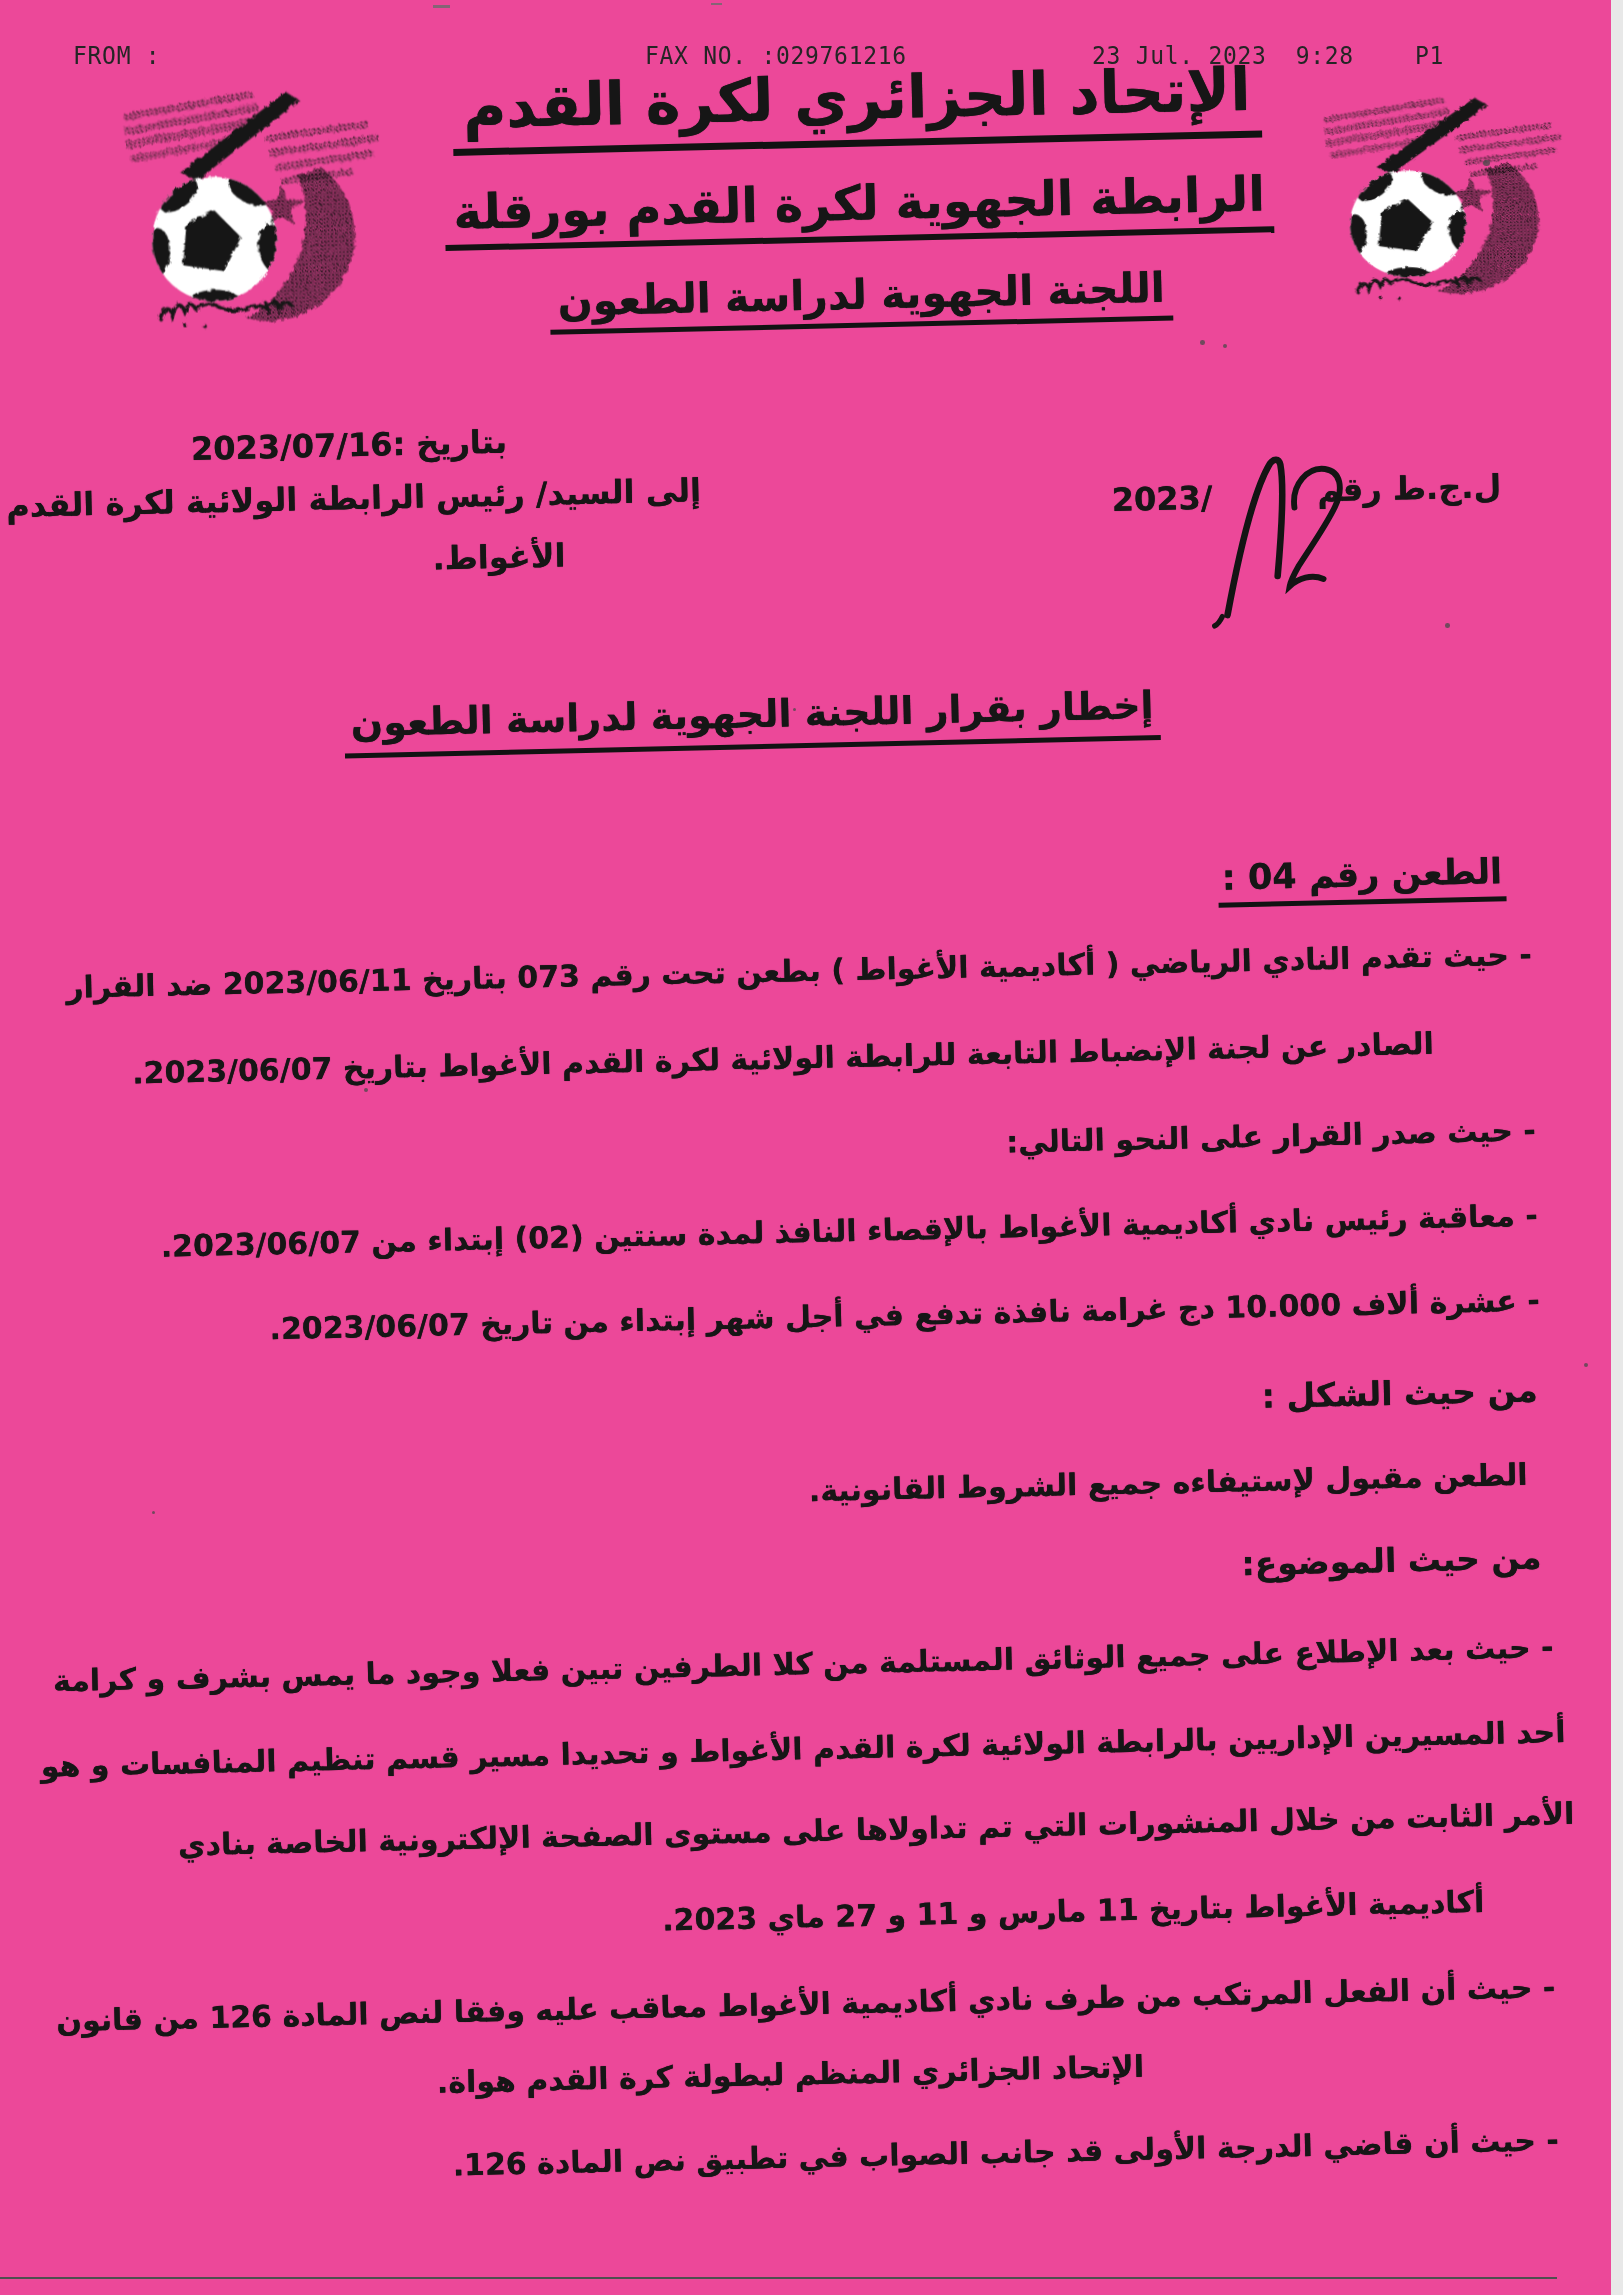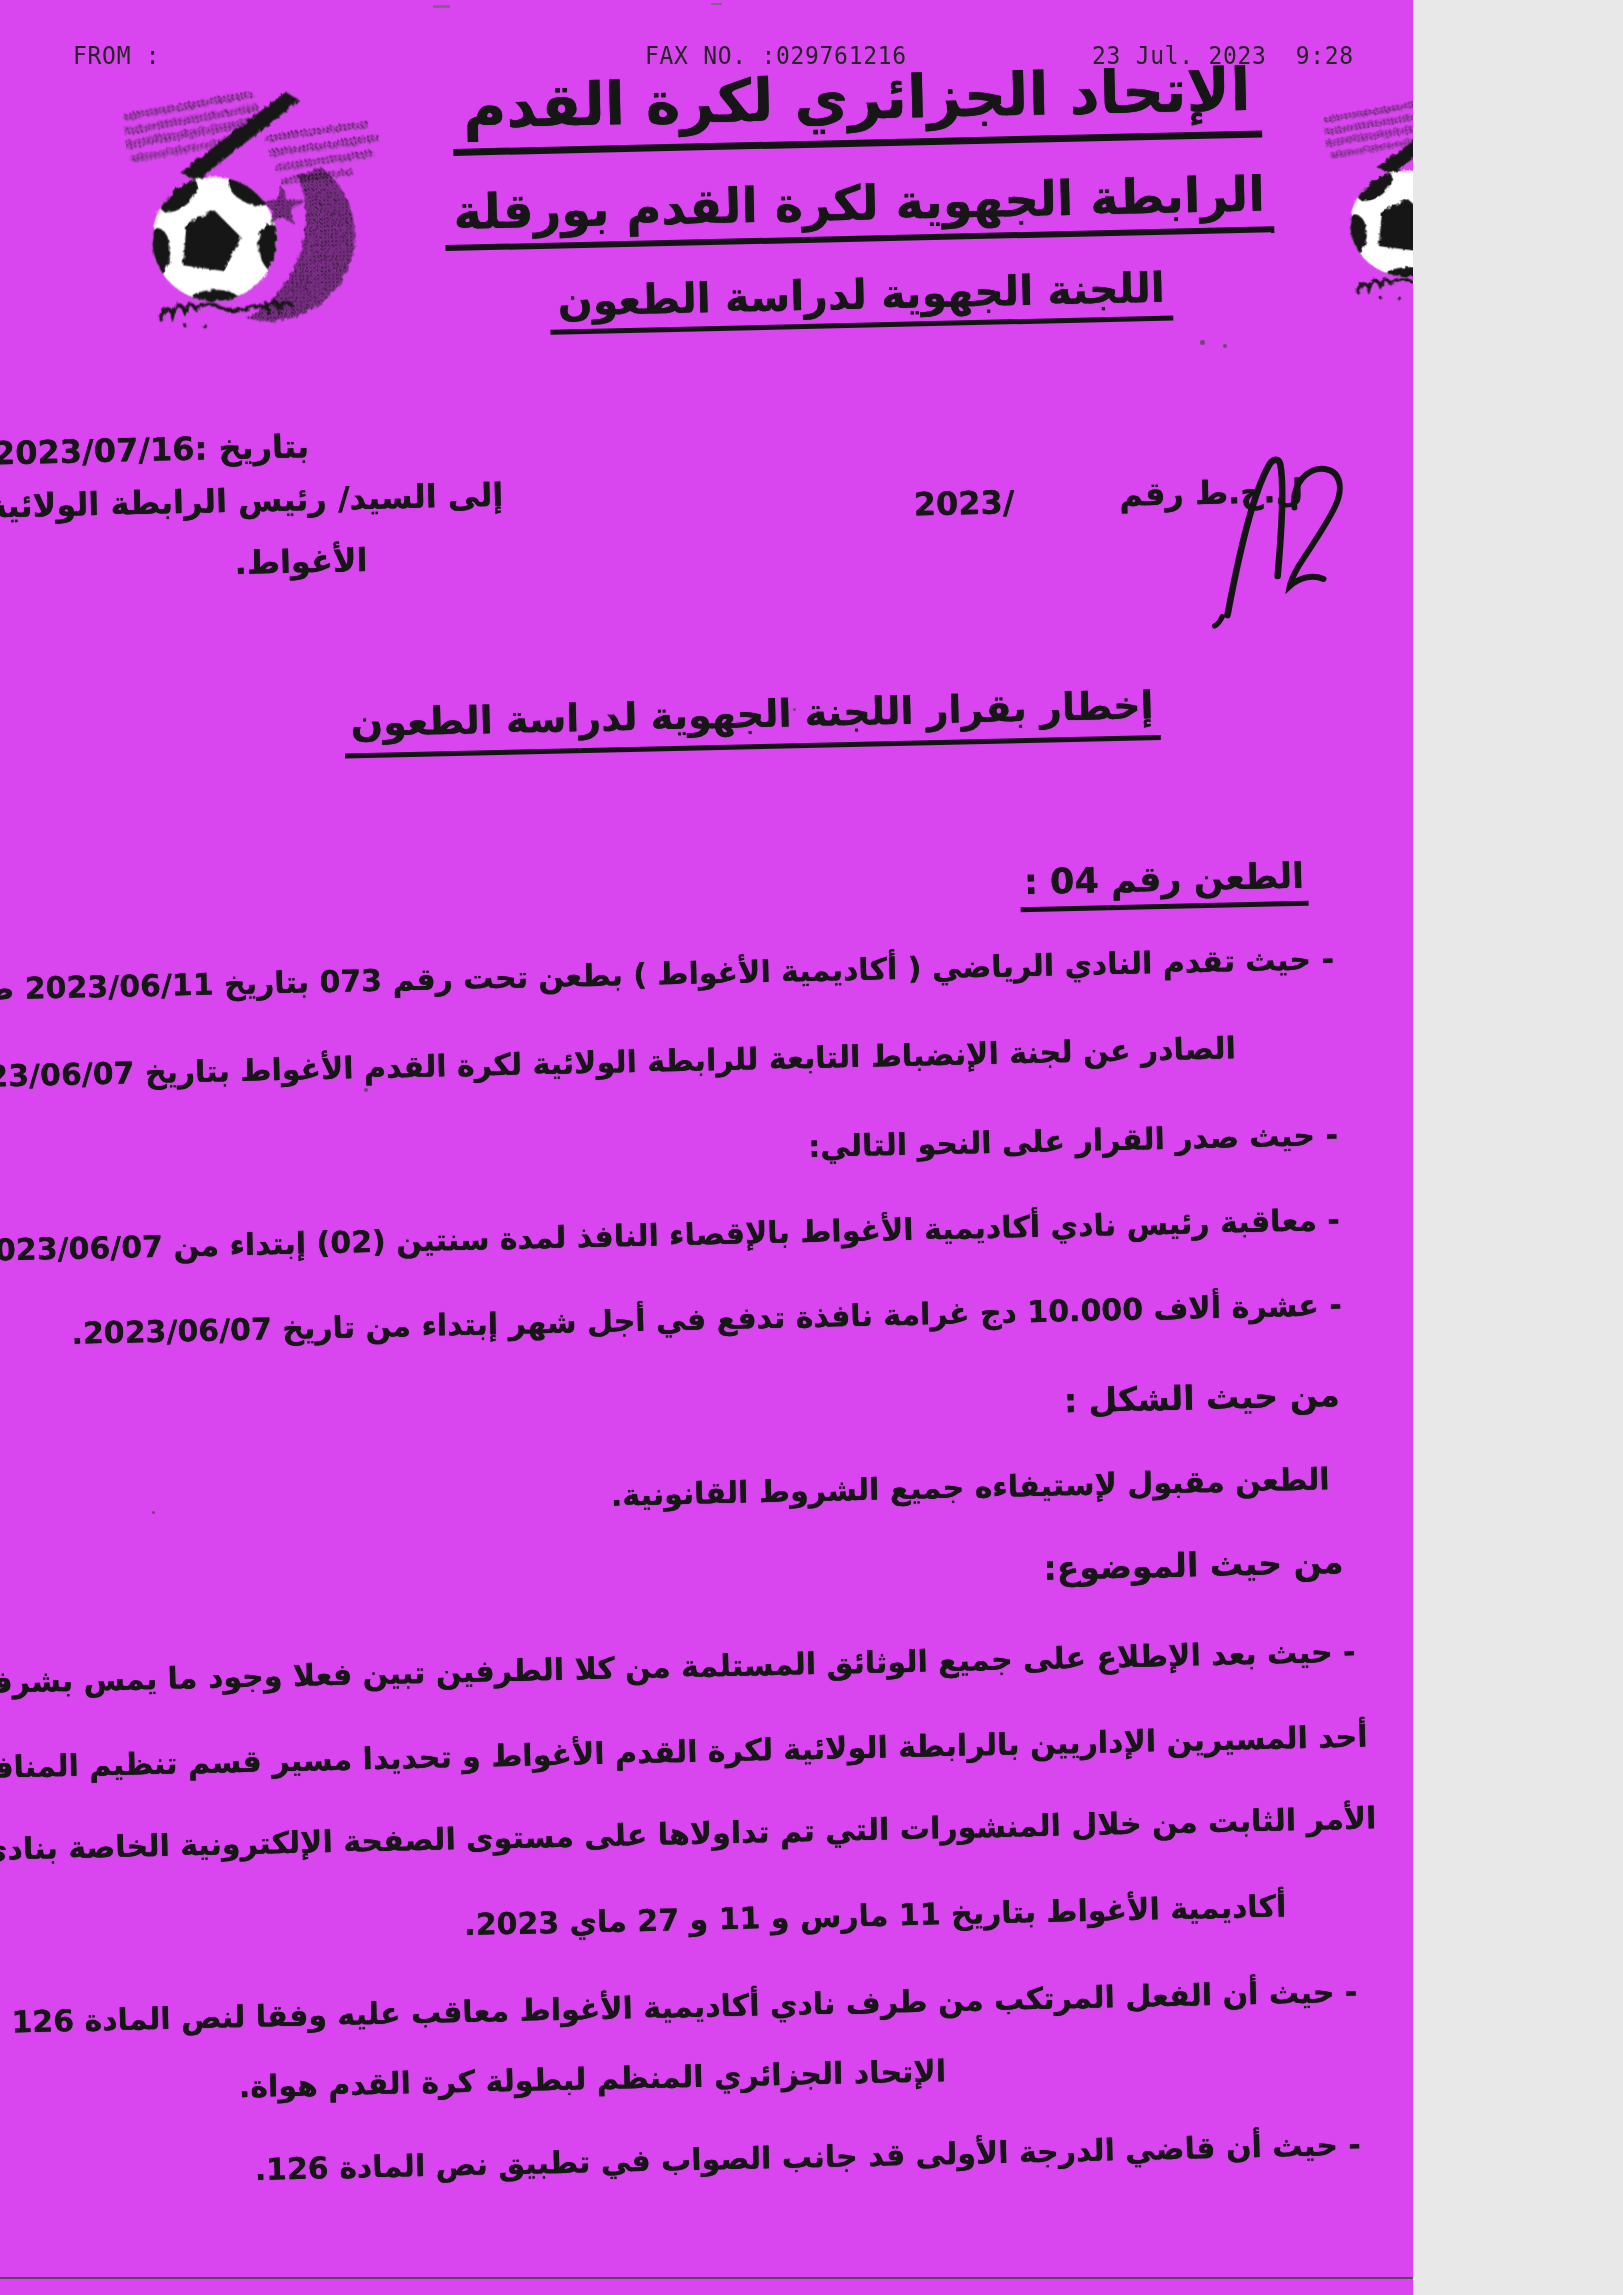--- a/index.html
+++ b/index.html
@@ -1,18 +1,18 @@
 <!DOCTYPE html>
 <html lang="ar" style="font-size:10.5px"><head>
 <meta charset="utf-8">
 <style>
   html,body{margin:0;padding:0;background:#e8e8e8;}
   .page{
-    position:relative; width:1413px; height:2295px;
-    background:#d946ef; overflow:hidden;
+    position:relative; width:1611px; height:2295px;
+    background:#ec4899; overflow:hidden;
     font-family:"DejaVu Sans", sans-serif; color:#161616;
   }
   
   .faxline span{
     position:absolute; top:42px;
     font-family:"DejaVu Sans Mono", monospace;
     font-size:23px; color:#252525; white-space:pre; letter-spacing:0.7px;
     transform:scaleY(1.08);
   }
   

